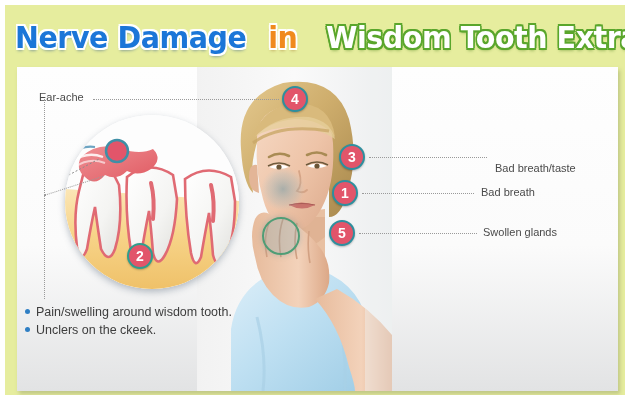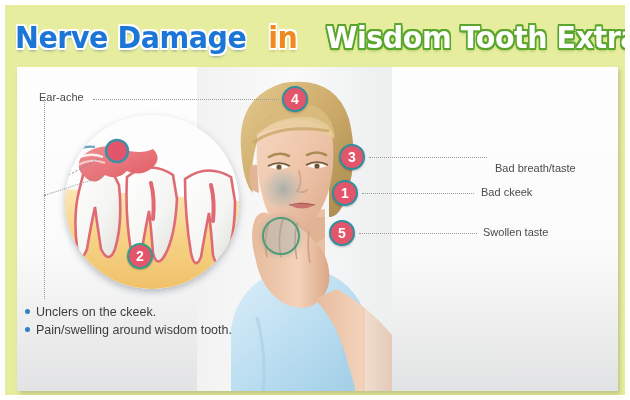--- a/index.html
+++ b/index.html
@@ -285,35 +285,35 @@
     <div class="label-txt" style="left:22px;top:24px;">Ear-ache</div>
     <div class="leader" style="left:76px;top:32px;width:186px;"></div>
 
     <div class="vleader" style="left:27px;top:32px;height:200px;"></div>
     <div class="leader" style="left:27px;top:128px;width:62px;transform:rotate(-18deg);transform-origin:left center;"></div>
 
     <div class="leader" style="left:352px;top:90px;width:118px;"></div>
     <div class="label-txt" style="left:478px;top:83px;margin-top:12px;">Bad breath/taste</div>
 
     <div class="leader" style="left:345px;top:126px;width:112px;"></div>
-    <div class="label-txt" style="left:464px;top:119px;">Bad ckeek</div>
+    <div class="label-txt" style="left:464px;top:119px;">Bad breath</div>
 
     <div class="leader" style="left:342px;top:166px;width:118px;"></div>
-    <div class="label-txt" style="left:466px;top:159px;">Swollen taste</div>
+    <div class="label-txt" style="left:466px;top:159px;">Swollen glands</div>
 
     <div class="badge" style="left:265px;top:19px;">4</div>
     <div class="badge" style="left:322px;top:77px;">3</div>
     <div class="badge" style="left:315px;top:113px;">1</div>
     <div class="badge" style="left:312px;top:153px;">5</div>
 
     <div id="bullets">
       <div class="bullet-row">
         <span class="bullet-dot"></span>
-        <span>Unclers on the ckeek.</span>
+        <span>Pain/swelling around wisdom tooth.</span>
       </div>
       <div class="bullet-row">
         <span class="bullet-dot"></span>
-        <span>Pain/swelling around wisdom tooth.</span>
+        <span>Unclers on the ckeek.</span>
       </div>
     </div>
 
   </div>
 </div>
 
 </body></html>

